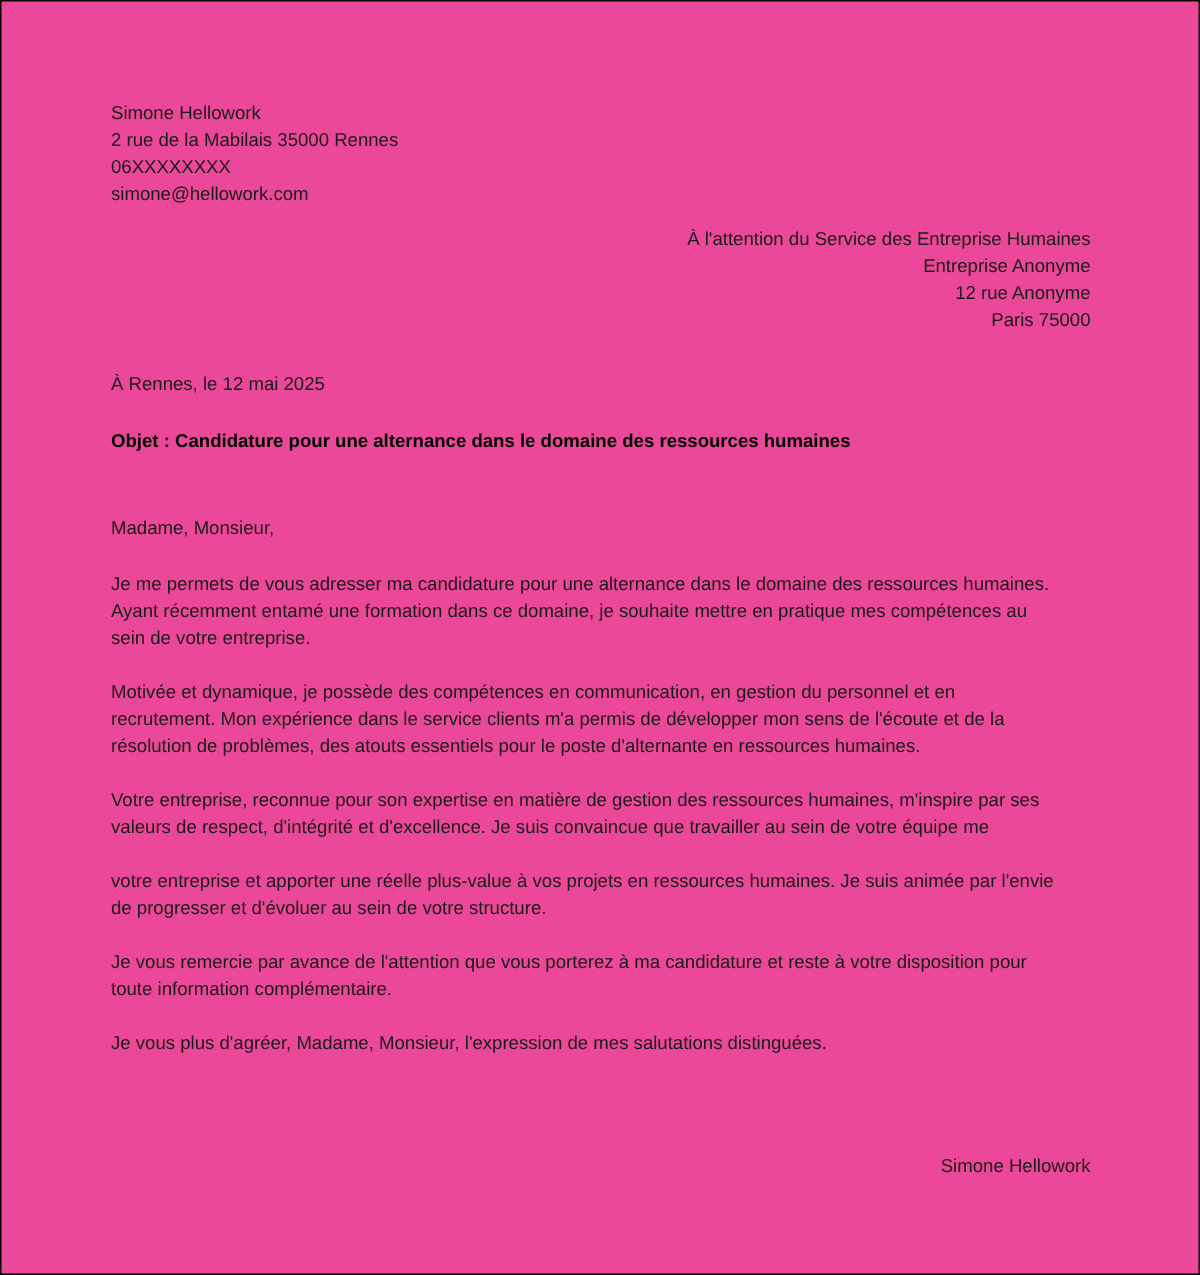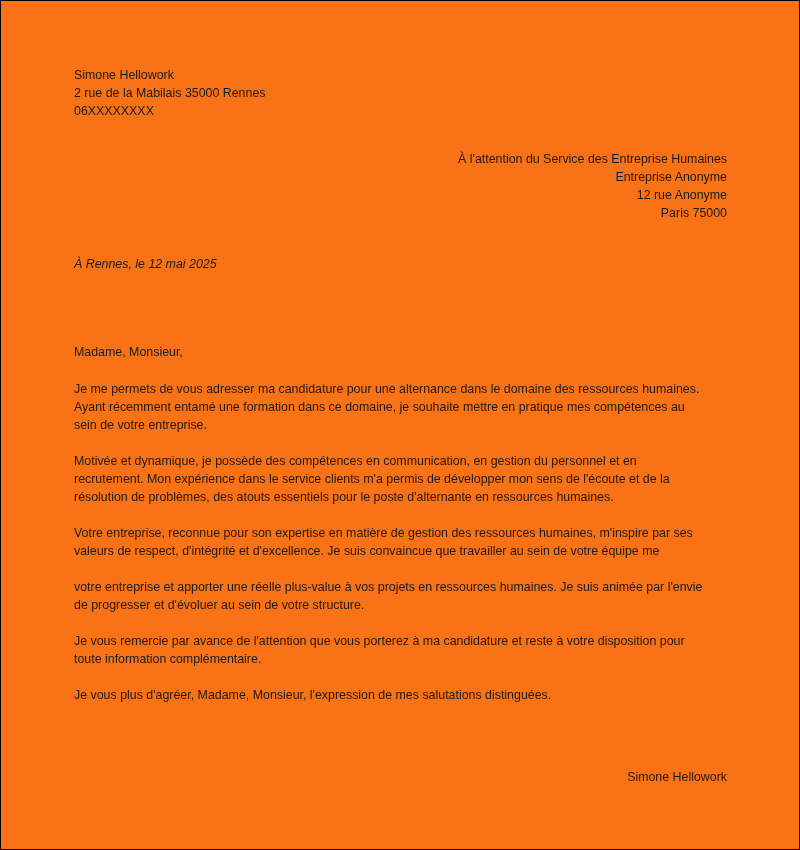--- a/index.html
+++ b/index.html
@@ -2,55 +2,57 @@
 <html><head>
   <meta charset="utf-8">
   <style>
     html, body { margin: 0; padding: 0; background: #ffffff; }
     body { width: 800px; height: 850px; overflow: hidden; }
     .page {
       position: relative;
       box-sizing: border-box;
       width: 800px; height: 850px;
       border: 1px solid #000;
-      background: #f97316;
+      background: #ec4899;
       font-family: "Liberation Sans", sans-serif;
       font-size: 12.4px;
       color: #1a1a1a;
     }
     .sender { position: absolute; left: 73px; top: 65px; line-height: 18px; }
     .recipient { position: absolute; right: 72px; top: 149px; line-height: 18px; text-align: right; }
-    .date { position: absolute; left: 73px; top: 254px; line-height: 18px; font-style: italic; }
+    .date { position: absolute; left: 73px; top: 246px; line-height: 18px; }
     .subject { position: absolute; left: 73px; top: 284px; line-height: 18px; font-weight: bold; color: #000; }
     .salutation { position: absolute; left: 73px; top: 342px; line-height: 18px; }
     .body { position: absolute; left: 73px; top: 371px; width: 660px; line-height: 18px; }
     .body p { margin: 8px 0 18px 0; }
     .signature { position: absolute; right: 72px; top: 767px; line-height: 18px; }
     .line { display: block; white-space: nowrap; }
   </style>
 </head>
 <body>
 
 <div class="page">
 
   <div class="sender">
     <span class="line">Simone Hellowork</span>
     <span class="line">2 rue de la Mabilais 35000 Rennes</span>
     <span class="line">06XXXXXXXX</span>
+    <span class="line">simone@hellowork.com</span>
   </div>
 
   <div class="recipient">
     <span class="line">À l'attention du Service des Entreprise Humaines</span>
     <span class="line">Entreprise Anonyme</span>
     <span class="line">12 rue Anonyme</span>
     <span class="line">Paris 75000</span>
   </div>
 
   <div class="date">À Rennes, le 12 mai 2025</div>
 
+  <div class="subject">Objet : Candidature pour une alternance dans le domaine des ressources humaines</div>
 
   <div class="salutation">Madame, Monsieur,</div>
 
   <div class="body">
     <p>
       <span class="line">Je me permets de vous adresser ma candidature pour une alternance dans le domaine des ressources humaines.</span>
       <span class="line">Ayant récemment entamé une formation dans ce domaine, je souhaite mettre en pratique mes compétences au</span>
       <span class="line">sein de votre entreprise.</span>
     </p>
     <p>

